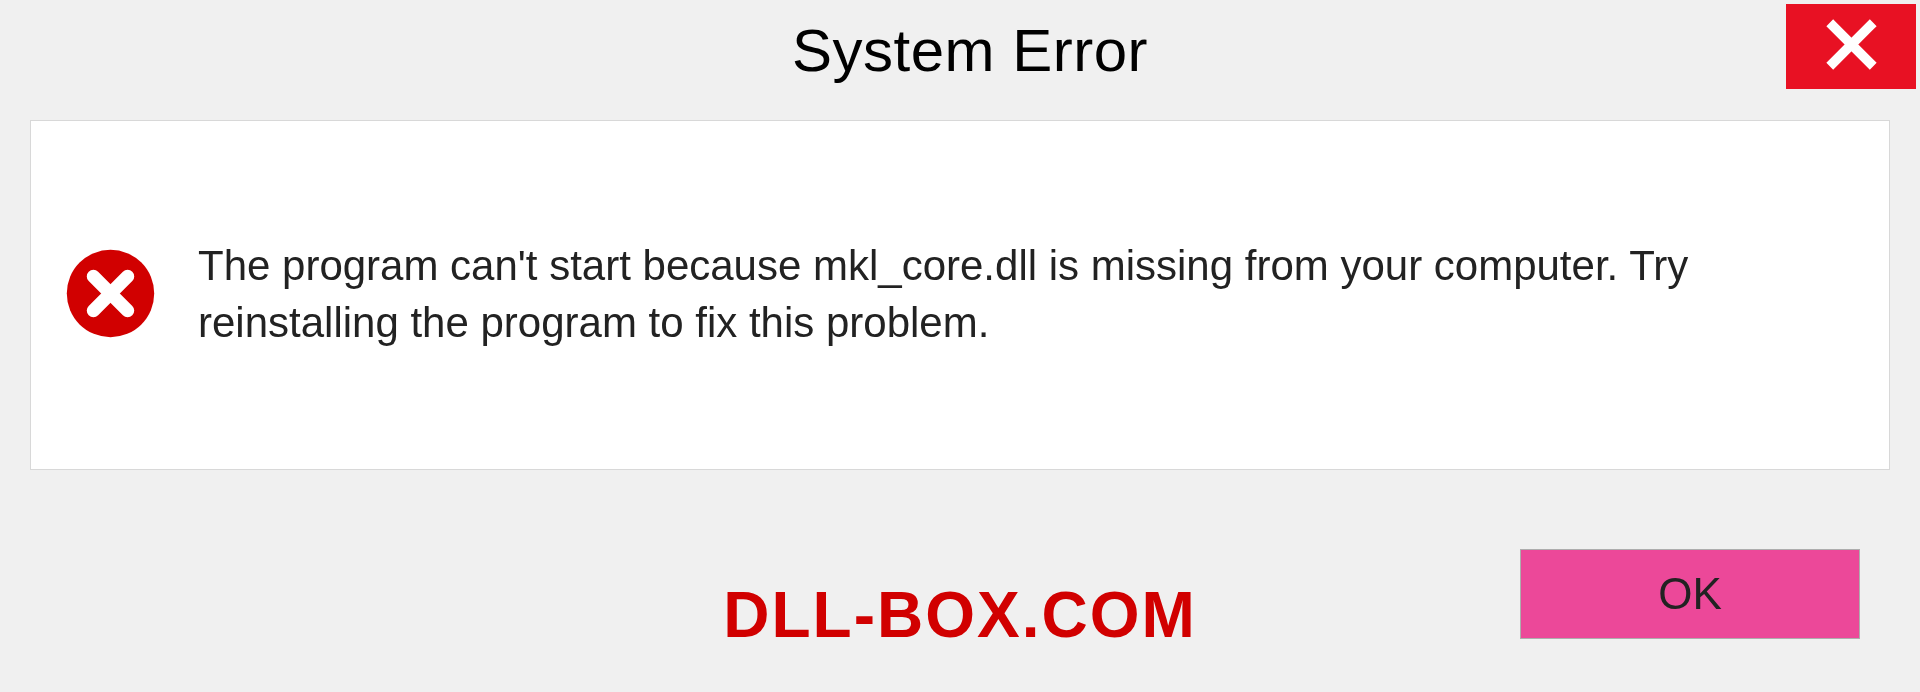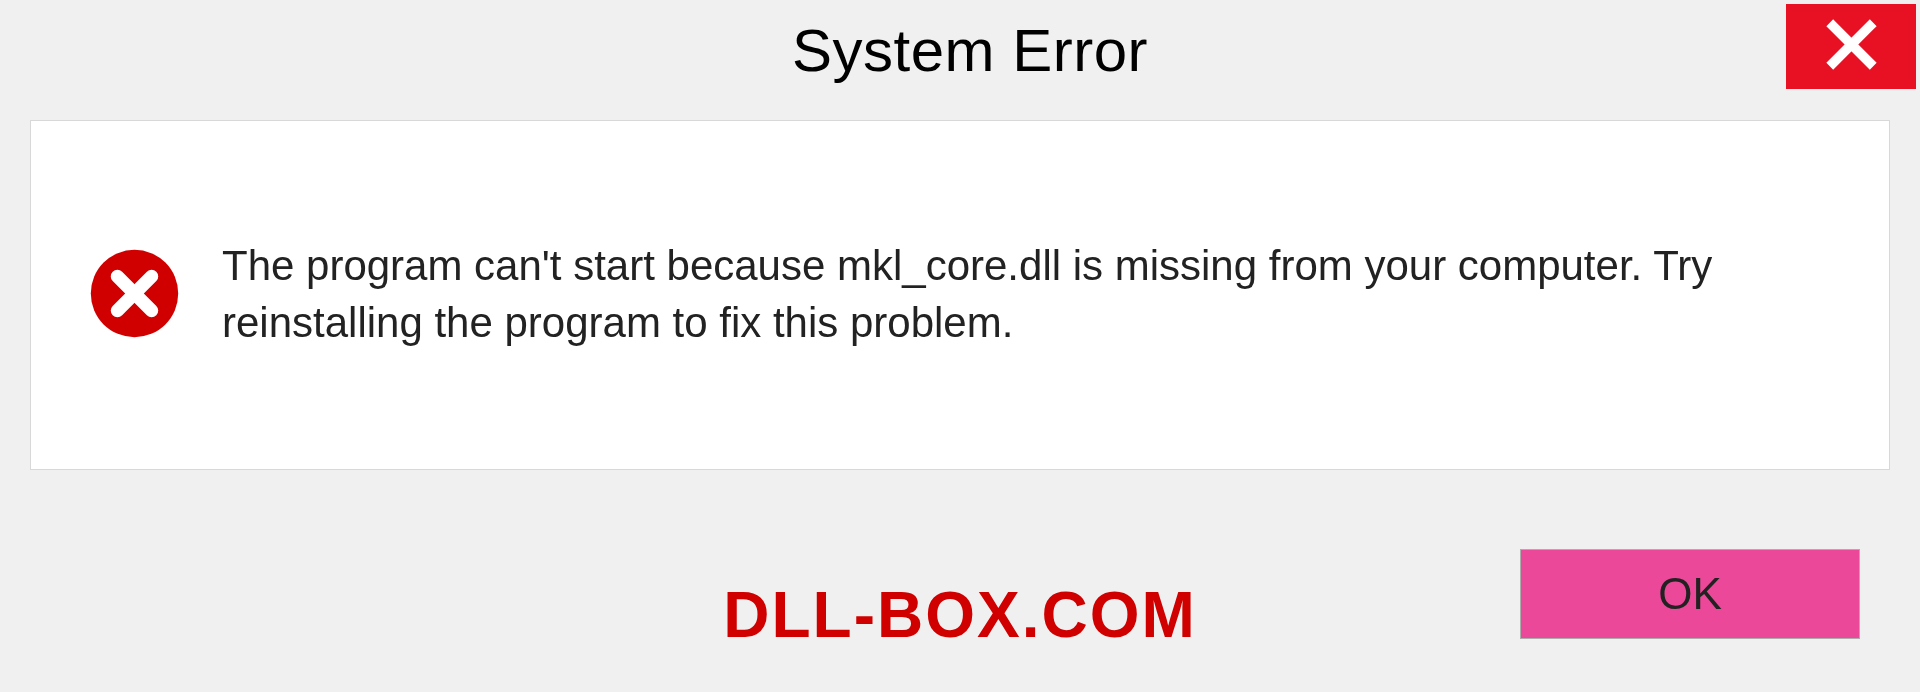--- a/index.html
+++ b/index.html
@@ -45,21 +45,21 @@
       width: 55px;
       height: 55px;
     }
     .content-panel {
       margin: 20px 30px 0 30px;
       background: #ffffff;
       border: 1px solid #d8d8d8;
       height: 350px;
       display: flex;
       align-items: center;
-      padding: 0 56px;
+      padding: 0 32px;
     }
     .error-icon {
       flex: 0 0 auto;
       margin-right: 40px;
     }
     .error-icon svg {
       width: 95px;
       height: 95px;
     }
     .message {

